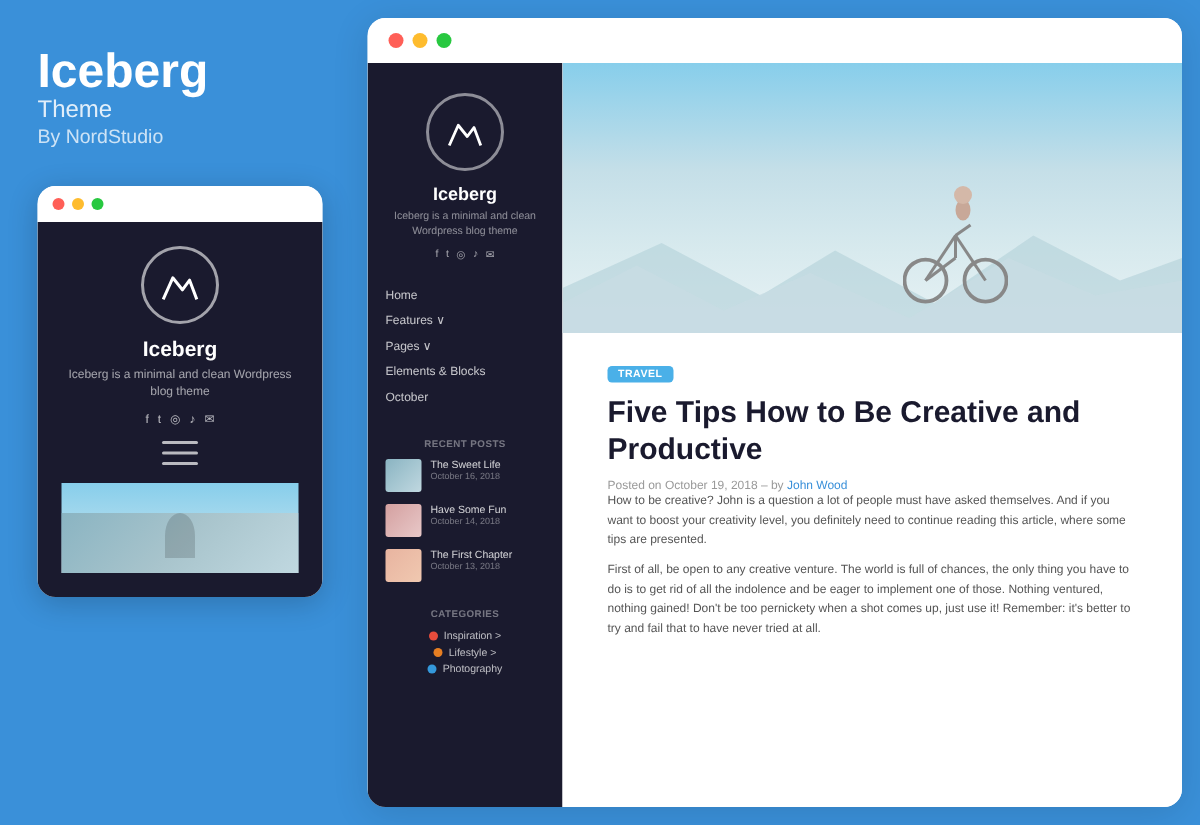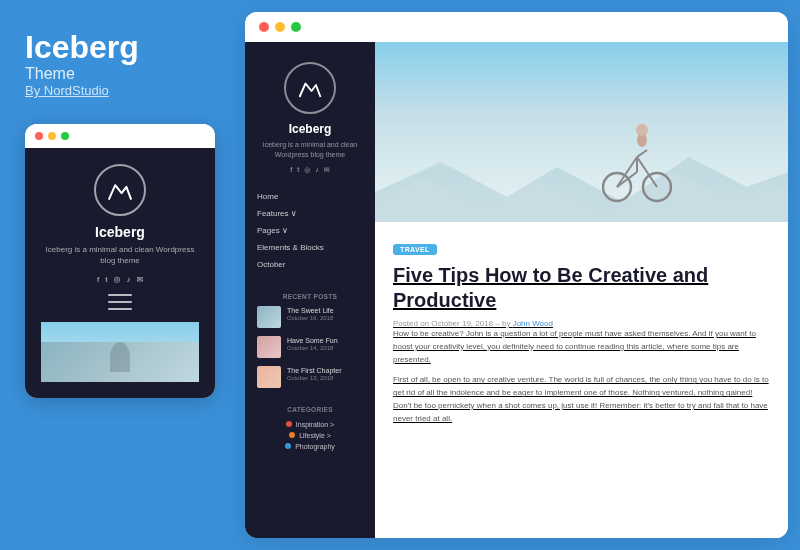--- a/index.html
+++ b/index.html
@@ -30,21 +30,20 @@
       line-height: 1.1;
     }
     .brand-subtitle {
       font-size: 16px;
       color: rgba(255,255,255,0.85);
       font-weight: 400;
     }
     .brand-by {
       font-size: 13px;
       color: rgba(255,255,255,0.75);
-      text-decoration: underline;
     }
 
     
     .mobile-mockup {
       margin-top: 10px;
       background: #fff;
       border-radius: 12px;
       overflow: hidden;
       width: 190px;
       box-shadow: 0 4px 20px rgba(0,0,0,0.2);
@@ -260,22 +259,21 @@
     }
     .hero-image {
       width: 100%;
       height: 180px;
       background: linear-gradient(to bottom, #87ceeb 0%, #c5dfe8 40%, #d8eaee 70%, #e8f2f5 100%);
       position: relative;
       overflow: hidden;
     }
 
     .article-content {
-      padding: 16px 18px;
-      text-decoration: underline;
+      padding: 16px 30px;
     }
     .article-tag {
       display: inline-block;
       background: #4ab0e8;
       color: #fff;
       font-size: 7px;
       font-weight: 700;
       letter-spacing: 0.05em;
       text-transform: uppercase;
       padding: 2px 7px;

